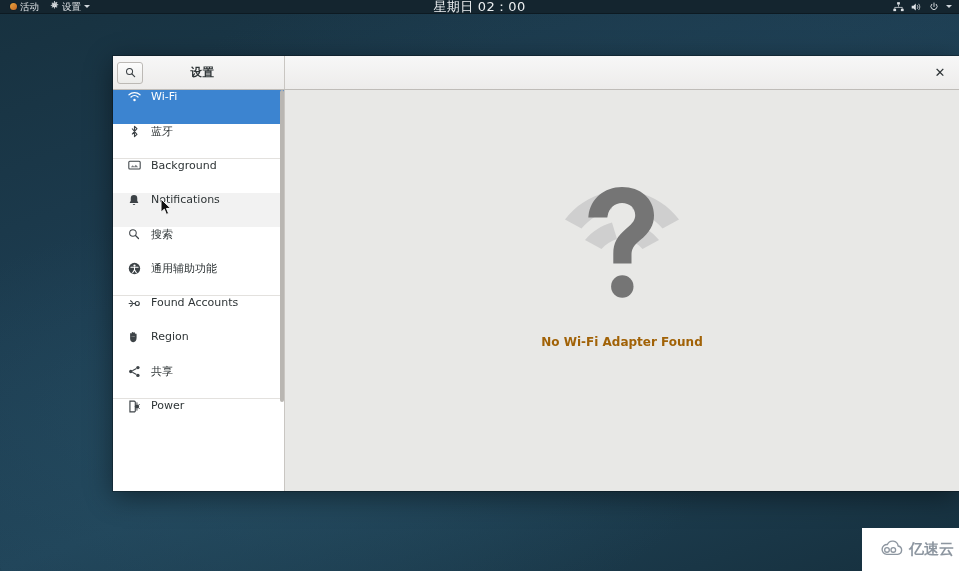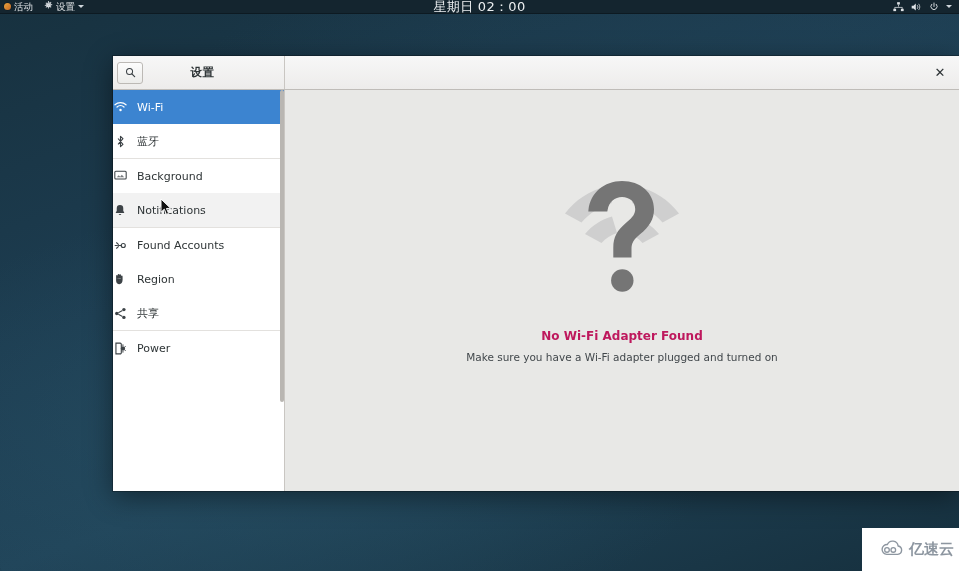--- a/index.html
+++ b/index.html
@@ -34,21 +34,21 @@
   #topbar {
     position: absolute; top: 0; left: 0;
     width: 959px; height: 14px;
     background: #14252f;
     display: flex; align-items: center;
     color: #e8e8e8;
     font-size: 9.5px;
     z-index: 40;
     border-bottom: 1px solid #0d1a22;
   }
-  .tb-left { display: flex; align-items: center; gap: 3px; }
+  .tb-left { display: flex; align-items: center; gap: 3px; padding-left: 6px; }
   .tb-item {
     display: flex; align-items: center; gap: 3px;
     padding: 0 4px; height: 14px; line-height: 14px;
     color: #dfe3e6; white-space: nowrap;
   }
   .tb-center {
     position: absolute; left: 0; right: 0;
     text-align: center; pointer-events: none;
     font-size: 13px; letter-spacing: .3px;
     color: #eceff1;
@@ -126,22 +126,22 @@
   #sidebar {
     width: 172px; flex: 0 0 172px;
     background: #ffffff;
     border-right: 1px solid #c9c6c2;
     position: relative;
     overflow: hidden;
   }
   .side-list { position: relative; }
   .side-item {
     height: 34px;
-    display: flex; align-items: center;
-    padding-left: 0; gap: 10px;
+    display: flex; 
+    padding-left: 14px; gap: 10px;
     font-size: 11px; color: #2e3436;
     cursor: pointer;
     position: relative;
   }
   .side-item .ic {
     width: 14px; height: 14px; flex: 0 0 14px;
     display: flex; align-items: center; justify-content: center;
     color: #3d4347;
   }
   .side-item.sel {
@@ -174,21 +174,21 @@
     position: relative;
   }
   #empty-wrap {
     display: flex; flex-direction: column;
     align-items: center;
     margin-top: -42px;
   }
   #empty-icon { margin-bottom: 26px; }
   #empty-title {
     font-size: 12px; font-weight: bold;
-    color: #be185d; margin-bottom: 8px;
+    color: #a16207; margin-bottom: 8px;
   }
   #empty-sub {
     font-size: 10.5px; color: #41474b;
   }
 
   
   #cursor {
     position: absolute;
     left: 160px; top: 198px;
     z-index: 60; pointer-events: none;
@@ -316,20 +316,39 @@
         </div>
         <div class="side-item hover">
           <span class="ic">
             <svg width="12" height="13" viewBox="0 0 14 16">
               <path d="M7 1.2a4 4 0 0 0-4 4v3.2L1.6 11.2h10.8L11 8.4V5.2a4 4 0 0 0-4-4z" fill="currentColor"></path>
               <path d="M5.4 12.4a1.7 1.7 0 0 0 3.2 0z" fill="currentColor"></path>
             </svg>
           </span>
           <span>Notifications</span>
         </div>
+        <div class="side-item">
+          <span class="ic">
+            <svg width="12" height="12" viewBox="0 0 16 16">
+              <circle cx="6.6" cy="6.6" r="4.4" stroke="currentColor" stroke-width="1.4" fill="none"></circle>
+              <path d="M10 10l4 4" stroke="currentColor" stroke-width="1.6" stroke-linecap="round"></path>
+            </svg>
+          </span>
+          <span>搜索</span>
+        </div>
+        <div class="side-item">
+          <span class="ic">
+            <svg width="13" height="13" viewBox="0 0 16 16">
+              <circle cx="8" cy="8" r="7" fill="currentColor"></circle>
+              <circle cx="8" cy="4.4" r="1.35" fill="#ffffff"></circle>
+              <path d="M3.6 6.4h8.8M8 6.6v3.2M8 9.6L5.7 13.2M8 9.6l2.3 3.6" stroke="#ffffff" stroke-width="1.3" stroke-linecap="round" fill="none"></path>
+            </svg>
+          </span>
+          <span>通用辅助功能</span>
+        </div>
         <div class="side-sep"></div>
 
         <div class="side-item">
           <span class="ic">
             <svg width="13" height="13" viewBox="0 0 16 16">
               <circle cx="11.4" cy="8" r="2.5" stroke="currentColor" stroke-width="1.4" fill="none"></circle>
               <path d="M8.9 8H5.6M4.2 8H1.4M3.2 4.6L5.4 6.6M3.2 11.4L5.4 9.4" stroke="currentColor" stroke-width="1.4" stroke-linecap="round"></path>
             </svg>
           </span>
           <span>Found Accounts</span>
@@ -385,21 +404,20 @@
               <path d="M100 57 C93 48.5 83.5 42.5 73 39.5 L68 56 C74 58 79.5 61.5 83.5 66 Z"></path>
             </g>
 
             <g fill="#757575">
               <path d="M63 4 C45 4 31.5 16 29.5 32.5 L29.3 34.6 L48.3 34.6 L48.6 32.9 C50 24.9 55.8 20 63 20 C70.6 20 76.2 25 76.2 31.9 C76.2 36.6 74.2 39.7 67.4 45.6 C58.2 53.5 54.3 59.8 54.3 70.6 L54.3 80.5 L72.5 80.5 L72.5 72.3 C72.5 66.2 74.4 62.8 81 57.3 C90.6 49.3 95 42.3 95 32.2 C95 15.9 81.5 4 63 4 Z"></path>
               <circle cx="63.3" cy="103.5" r="11.2"></circle>
             </g>
           </svg>
         </div>
         <div id="empty-title">No Wi-Fi Adapter Found</div>
-        <div id="empty-sub">Make sure you have a Wi-Fi adapter plugged and turned on</div>
       </div>
     </div>
   </div>
 </div>
 
 <div id="cursor">
   <svg width="12" height="18" viewBox="0 0 12 18">
     <path d="M1 1 L1 14.2 L4.3 11.2 L6.4 16.4 L8.6 15.4 L6.5 10.5 L10.6 10.3 Z" fill="#111" stroke="#fff" stroke-width="1"></path>
   </svg>
 </div>

